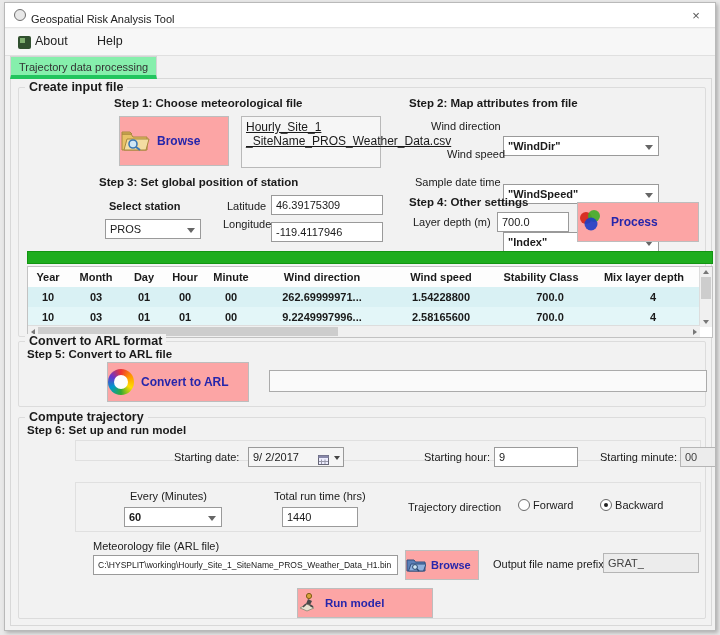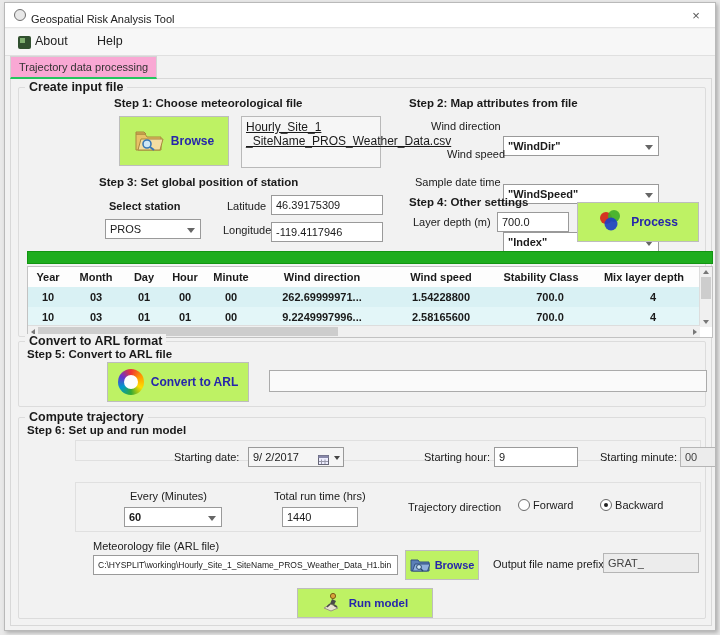--- a/index.html
+++ b/index.html
@@ -16,32 +16,32 @@
   #app-icon { position:absolute; left:9px; top:6px; width:12px; height:12px; border:1.5px solid #6f6f6f; border-radius:50%; background:#e8e8e8; }
   #close-btn { position:absolute; right:10px; top:4px; width:18px; height:18px; text-align:center; line-height:17px; color:#555; font-size:13px; cursor:default; }
   
   #menubar { position:absolute; left:0; top:26px; width:100%; height:27px; background:#f7f7f7; border-bottom:1px solid #e0e0e0; }
   .menu-item { position:absolute; top:5px; font-size:12.5px; color:#222; }
   #about-icon { position:absolute; left:13px; top:7px; width:13px; height:13px; background:#31502f; border-radius:2px; }
   #about-icon::after { content:""; position:absolute; left:2px; top:2px; width:5px; height:5px; background:#7fae6f; }
   
   #tabstrip { position:absolute; left:0; top:53px; width:100%; height:23px; }
   .tab { position:absolute; top:0; height:23px; padding:4px 8px 0 8px; font-size:11px; border:1px solid #d4d4d4; border-bottom:none; background:#eef0f0; color:#333; }
-  .tab.active { background:#f9a8d4; border-bottom:2px solid #22c55e; z-index:2; }
+  .tab.active { background:#86efac; border-bottom:4px solid #22c55e; z-index:2; }
   #content { position:absolute; left:5px; top:75px; width:702px; height:548px; border:1px solid #d8d8d8; background:#f2f2f2; }
   
   .group { position:absolute; border:1px solid #dcdcdc; border-radius:2px; }
   .group-title { position:absolute; top:-8px; left:6px; background:#f2f2f2; padding:0 4px; font-weight:bold; font-size:12.5px; }
   .step-title { font-weight:bold; font-size:11.5px; }
   
   .textbox { background:#fff; border:1px solid #9a9a9a; height:20px; line-height:18px; padding:0 4px; font-size:11px; overflow:hidden; white-space:nowrap; }
   .textbox.disabled { background:#ececec; border-color:#b5b5b5; color:#444; }
   .combo { background:#fff; border:1px solid #9a9a9a; height:20px; line-height:18px; padding:0 18px 0 4px; position:relative; font-size:11px; white-space:nowrap; overflow:hidden; }
   .combo .chev { position:absolute; right:5px; top:8px; width:0; height:0; border-left:4px solid transparent; border-right:4px solid transparent; border-top:5px solid #666; }
-  .btn { background:#bef264; border:1px solid #bdbdbd; display:flex; align-items:center; justify-content:center; gap:7px; cursor:default; }
+  .btn { background:#fca5a5; border:1px solid #bdbdbd; display:flex; align-items:center; gap:7px; cursor:default; }
   .btn-label { color:#2626ab; font-weight:bold; font-size:12px; }
   .lbl { font-size:11px; color:#1a1a1a; white-space:nowrap; }
   
   #progress-green { position:absolute; left:8px; top:163px; width:686px; height:13px; background:#1ead1e; border:1px solid #129412; }
   #arl-progress { background:#fafafa; border:1px solid #ababab; }
   
   #grid { position:absolute; left:8px; top:178px; width:686px; height:72px; background:#fff; border:1px solid #c2c2c2; }
   .grid-row { display:flex; height:20px; }
   .grid-cell { text-align:center; font-size:11px; line-height:20px; overflow:hidden; white-space:nowrap; }
   .grid-head .grid-cell { font-weight:bold; background:#fdfdfd; }
@@ -104,21 +104,21 @@
       </div>
 
       <div class="abs step-title" style="left:80px; top:88px;">Step 3: Set global position of station</div>
       <div class="abs lbl" style="left:90px; top:112px; font-weight:bold;">Select station</div>
       <div class="combo abs" style="left:86px; top:131px; width:96px;">
         <span>PROS</span>
         <span class="chev"></span>
       </div>
       <div class="abs lbl" style="left:208px; top:112px;">Latitude</div>
       <div class="textbox abs" style="left:252px; top:107px; width:112px;">46.39175309</div>
-      <div class="abs lbl" style="left:204px; top:136px;">Longitude</div>
+      <div class="abs lbl" style="left:204px; top:130px;">Longitude</div>
       <div class="textbox abs" style="left:252px; top:134px; width:112px;">-119.4117946</div>
 
       <div class="abs step-title" style="left:390px; top:9px;">Step 2: Map attributes from file</div>
       <div class="abs lbl" style="left:412px; top:32px;">Wind direction</div>
       <div class="combo abs" style="left:484px; top:28px; width:156px; font-weight:bold;">
         <span>"WindDir"</span>
         <span class="chev"></span>
       </div>
       <div class="abs lbl" style="left:428px; top:60px;">Wind speed</div>
       <div class="combo abs" style="left:484px; top:56px; width:156px; font-weight:bold;">

